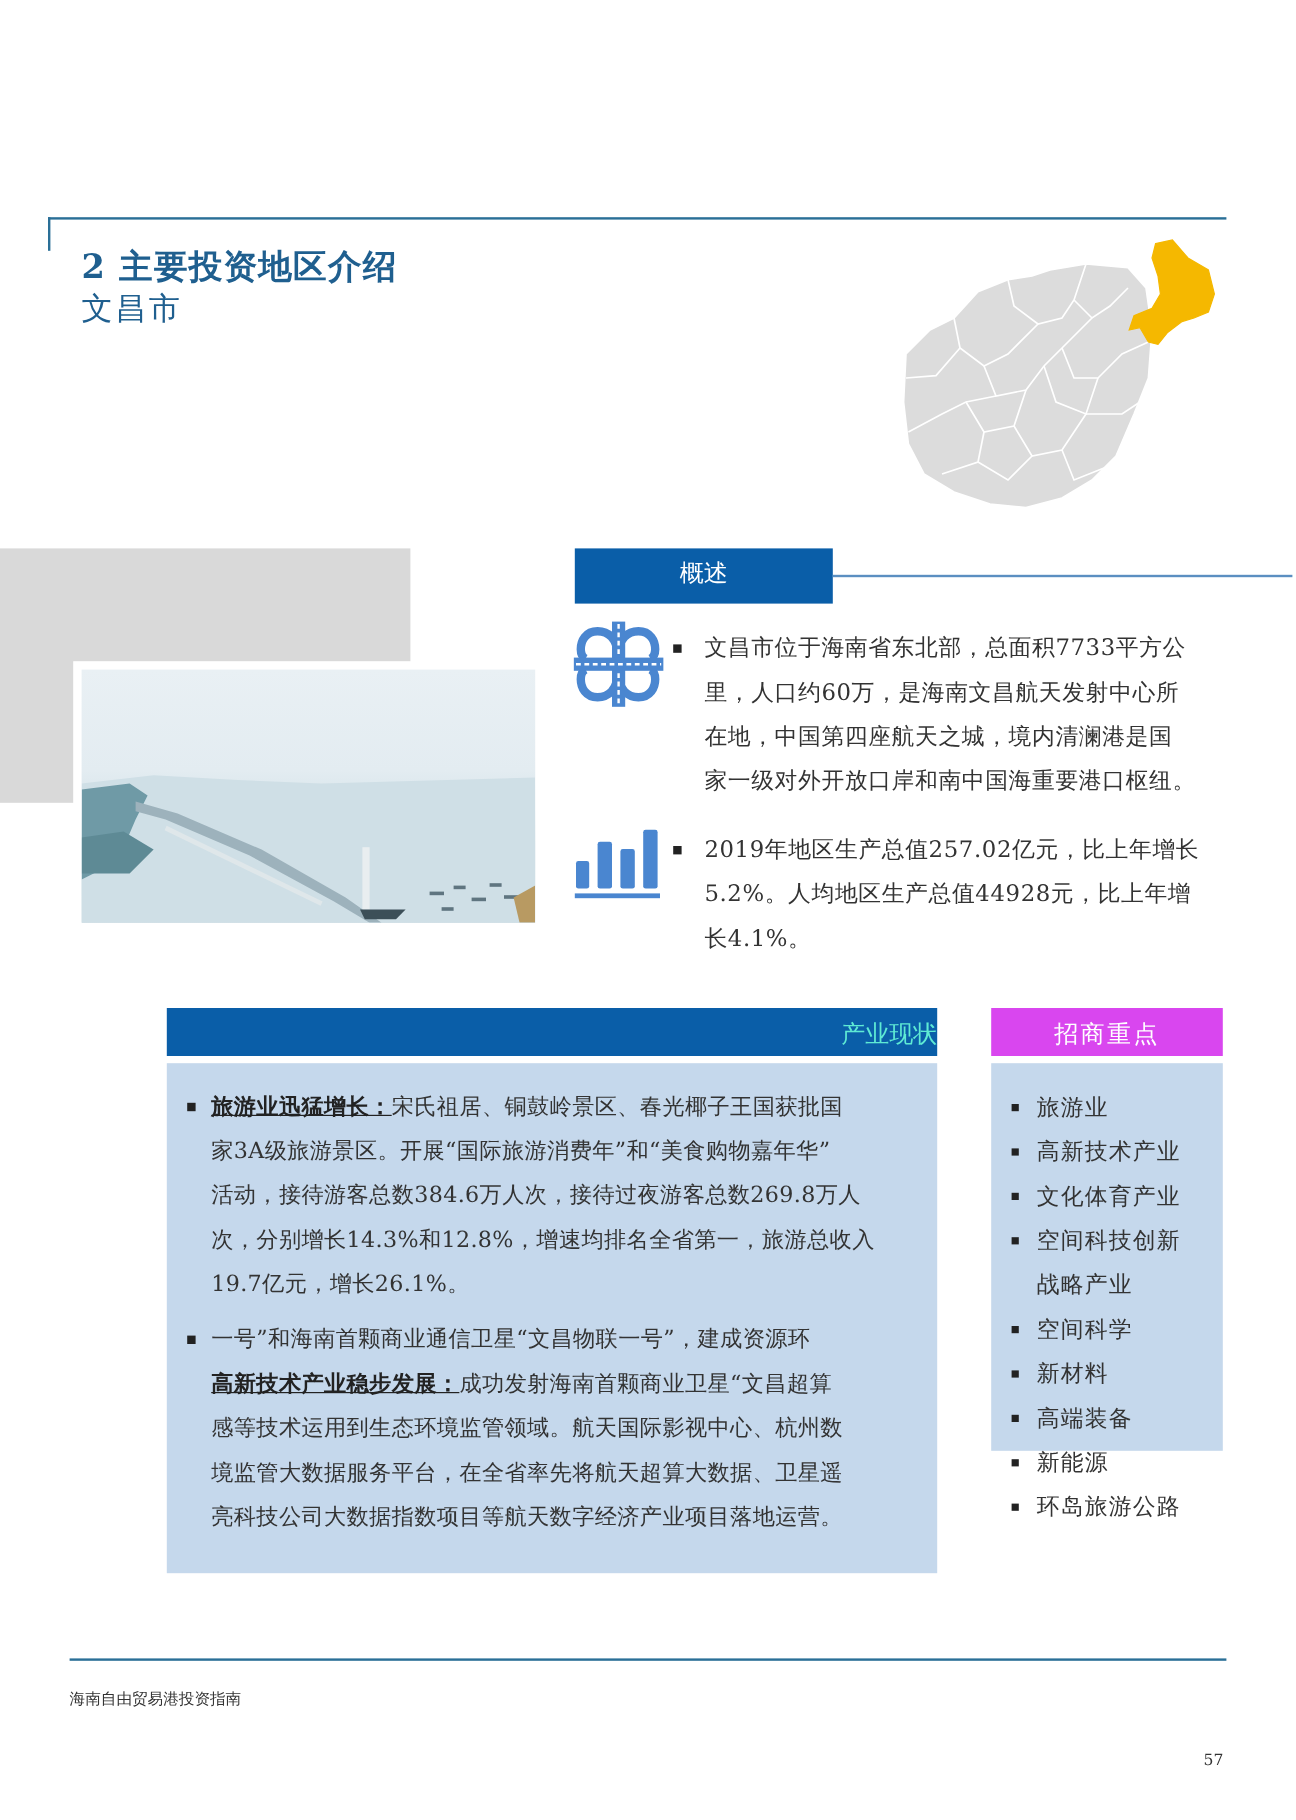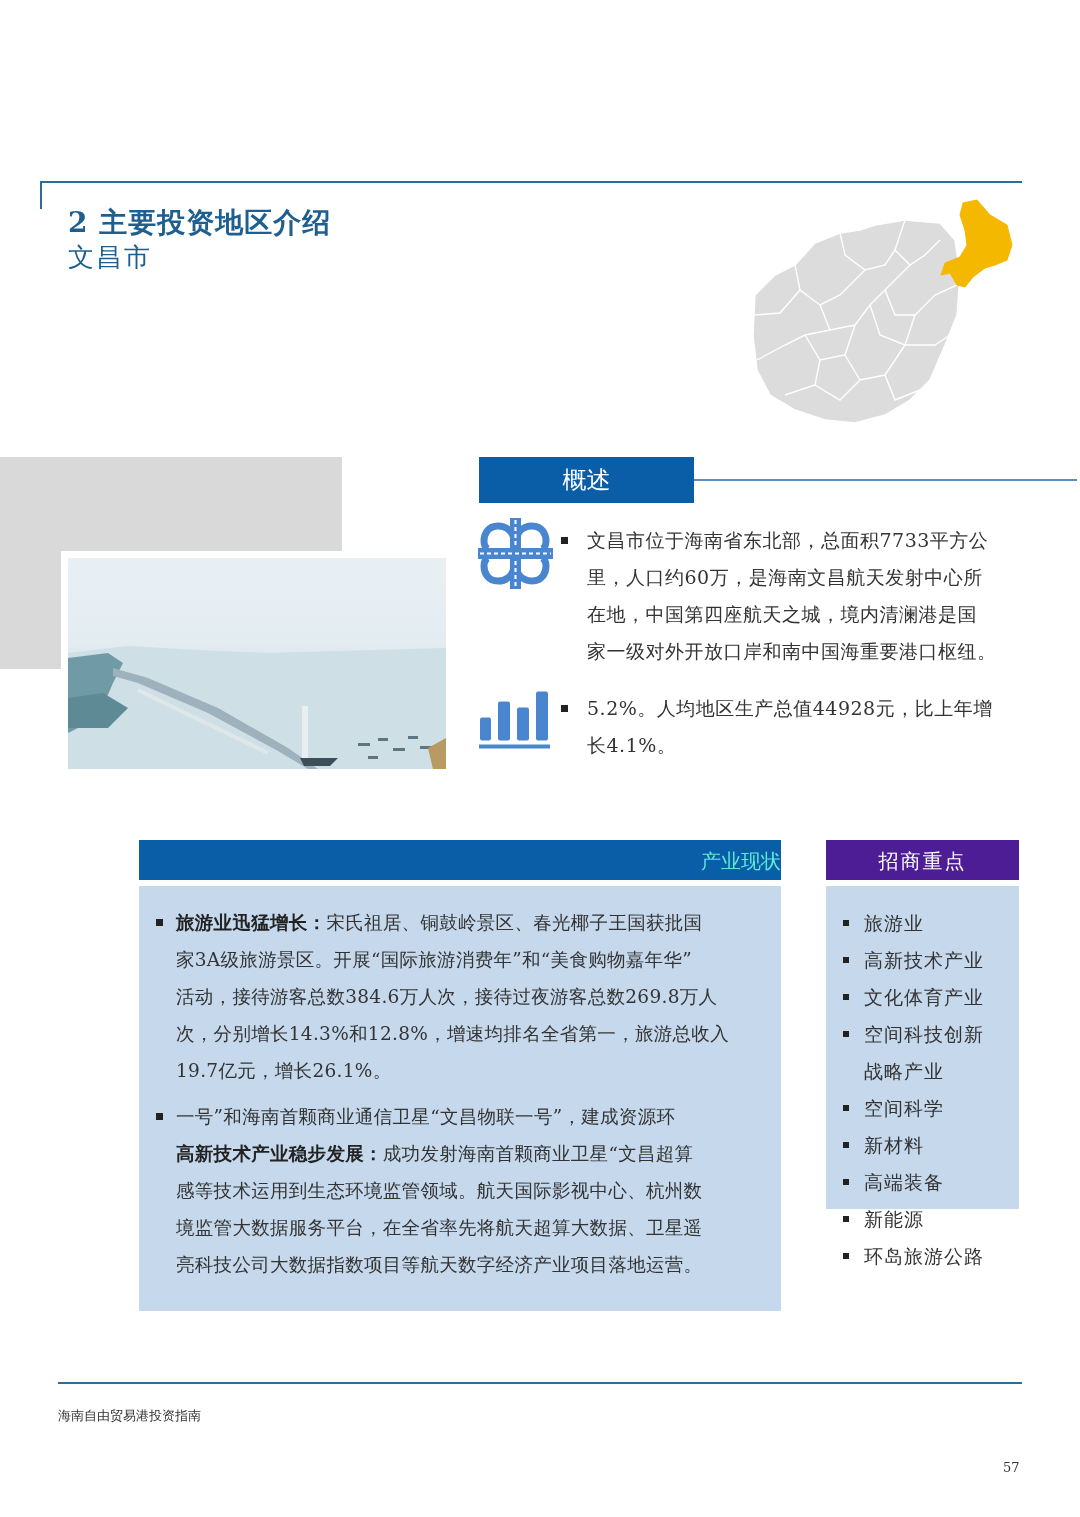--- a/index.html
+++ b/index.html
@@ -30,22 +30,22 @@
     .gray-block { left: 0; top: 457px; width: 342px; height: 212px; background: #d9d9d9; }
     .photo-frame { left: 61px; top: 551px; width: 389px; height: 225px; background: #ffffff; }
     .photo {
       left: 68px; top: 558px; width: 378px; height: 211px; overflow: hidden;
       background: linear-gradient(180deg, #e9f0f4 0%, #e3ecf1 40%, #d6e4ea 55%, #bcd2db 70%, #c9dbe2 100%);
     }
 
     
     .ov-header {
       left: 479px; top: 457px; width: 215px; height: 46px; background: #0a5ea8;
-      color: #ffffff; font-size: 24px; text-align: center; line-height: 46px;
-      font-family: Liberation Serif, serif;
+      color: #ffffff; font-size: 20px; text-align: center; line-height: 46px;
+      font-family: Liberation Mono, monospace;
     }
     .ov-line { left: 694px; top: 479px; width: 383px; height: 2px; background: #5b8fc1; }
 
     .icon-box { left: 478px; width: 75px; height: 75px; }
     .bullet {
       width: 7px; height: 7px; background: #222222;
     }
     .para {
       font-size: 19px; line-height: 37px; color: #333333; letter-spacing: 0.5px;
       font-family: "DejaVu Serif", serif;
@@ -58,24 +58,24 @@
       font-family: "DejaVu Sans", sans-serif;
     }
     .ind-body {
       left: 139px; top: 886px; width: 642px; height: 425px; background: #c5d8ec;
     }
     .ind-text {
       position: absolute; left: 37px; width: 596px;
       font-size: 18.5px; line-height: 37px; color: #333333; letter-spacing: 0.3px;
       font-family: "DejaVu Serif", serif;
     }
-    .ind-text b { font-weight: bold; color: #222; font-family: "DejaVu Sans", sans-serif; }
+    .ind-text b { font-weight: bold; color: #222; font-family: "DejaVu Sans", sans-serif; text-decoration: underline; }
 
     .inv-header {
-      left: 826px; top: 840px; width: 193px; height: 40px; background: #4c1d95;
+      left: 826px; top: 840px; width: 193px; height: 40px; background: #d946ef;
       color: #ffffff; font-size: 20px; text-align: center; line-height: 42px; letter-spacing: 2px;
       font-family: "DejaVu Sans", sans-serif;
     }
     .inv-body {
       left: 826px; top: 886px; width: 193px; height: 323px; background: #c5d8ec;
     }
     .inv-list { list-style: none; margin: 0; padding: 0; position: absolute; left: 15px; top: 19px; }
     .inv-list li {
       position: relative; padding-left: 23px; font-size: 19px; line-height: 37px; color: #333;
       letter-spacing: 1px; width: 150px; font-family: "DejaVu Serif", serif;
@@ -170,20 +170,21 @@
 
 <svg class="abs icon-box" style="top:683px;" viewBox="0 0 75 62" xmlns="http://www.w3.org/2000/svg">
   <rect x="2" y="28" width="11" height="23" rx="2" fill="#4a86d0"></rect>
   <rect x="20" y="12" width="12" height="39" rx="2" fill="#4a86d0"></rect>
   <rect x="39" y="18" width="12" height="33" rx="2" fill="#4a86d0"></rect>
   <rect x="58" y="2" width="12" height="49" rx="2" fill="#4a86d0"></rect>
   <rect x="1" y="55" width="71" height="4" fill="#4a86d0"></rect>
 </svg>
 <div class="abs bullet" style="left:561px; top:705px;"></div>
 <div class="abs para" style="left:587px; top:690px; width:440px;">
+  <div>2019年地区生产总值257.02亿元，比上年增长</div>
   <div>5.2%。人均地区生产总值44928元，比上年增</div>
   <div>长4.1%。</div>
 </div>
 
 <div class="abs ind-header">产业现状</div>
 <div class="abs ind-body">
   <div class="abs bullet" style="left:17px; top:33px;"></div>
   <div class="ind-text" style="top:18px;">
     <div><b>旅游业迅猛增长：</b><span>宋氏祖居、铜鼓岭景区、春光椰子王国获批国</span></div>
     <div>家3A级旅游景区。开展“国际旅游消费年”和“美食购物嘉年华”</div>

